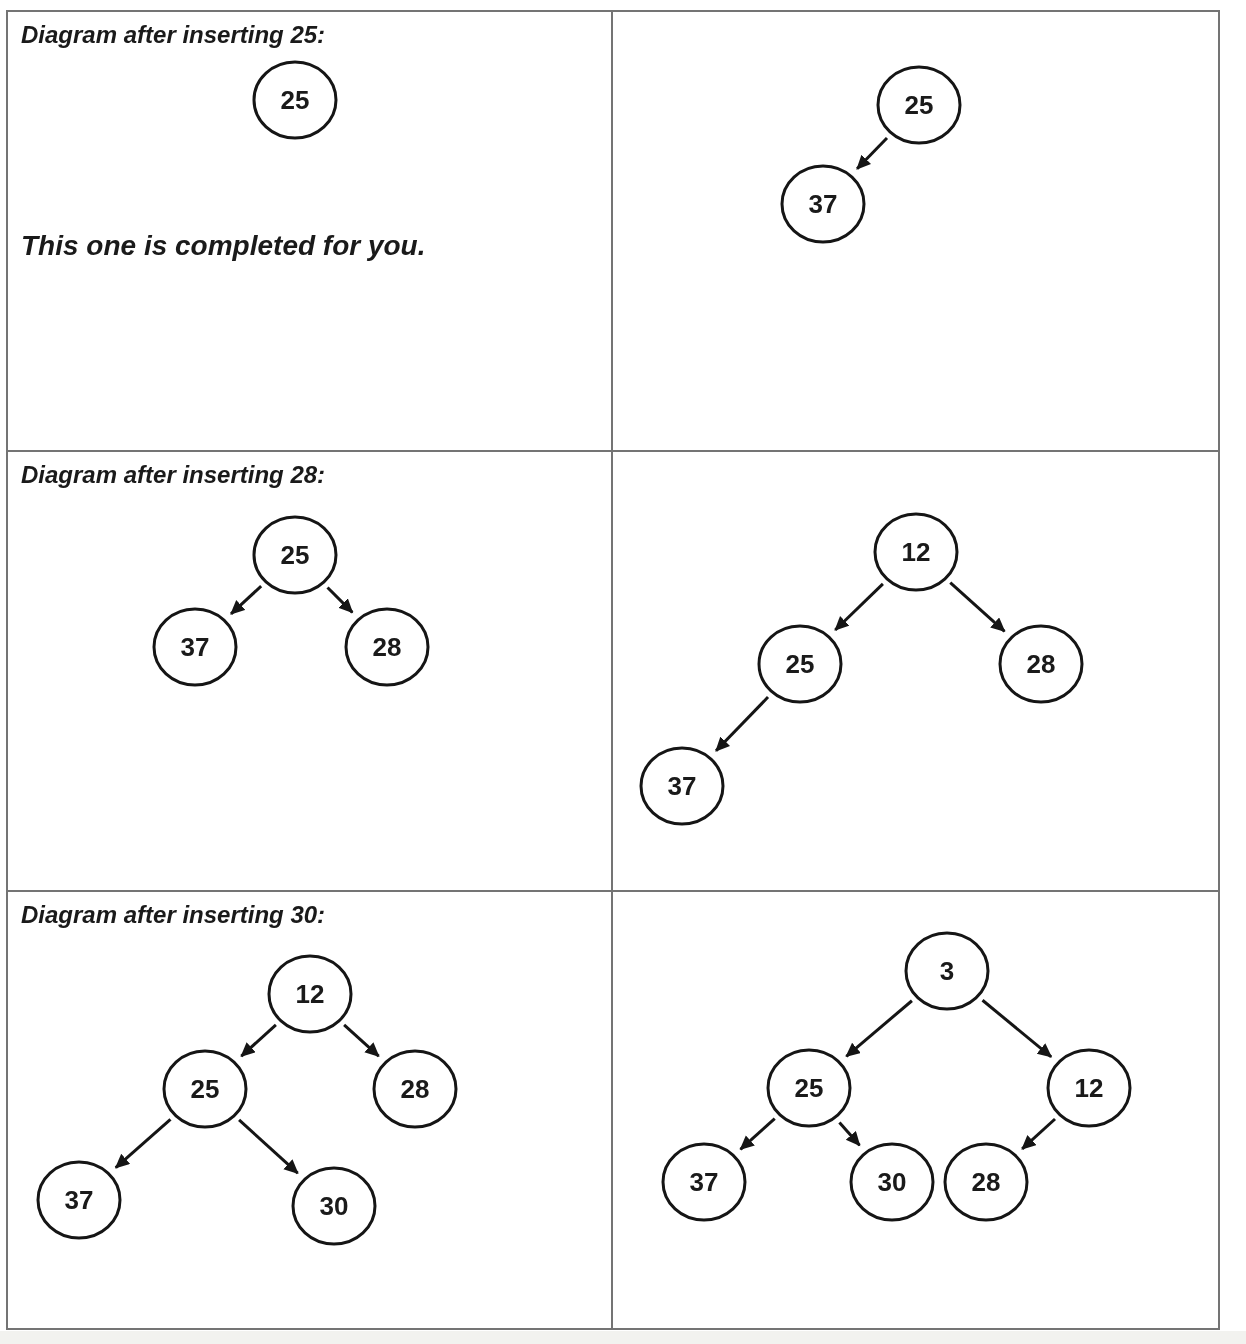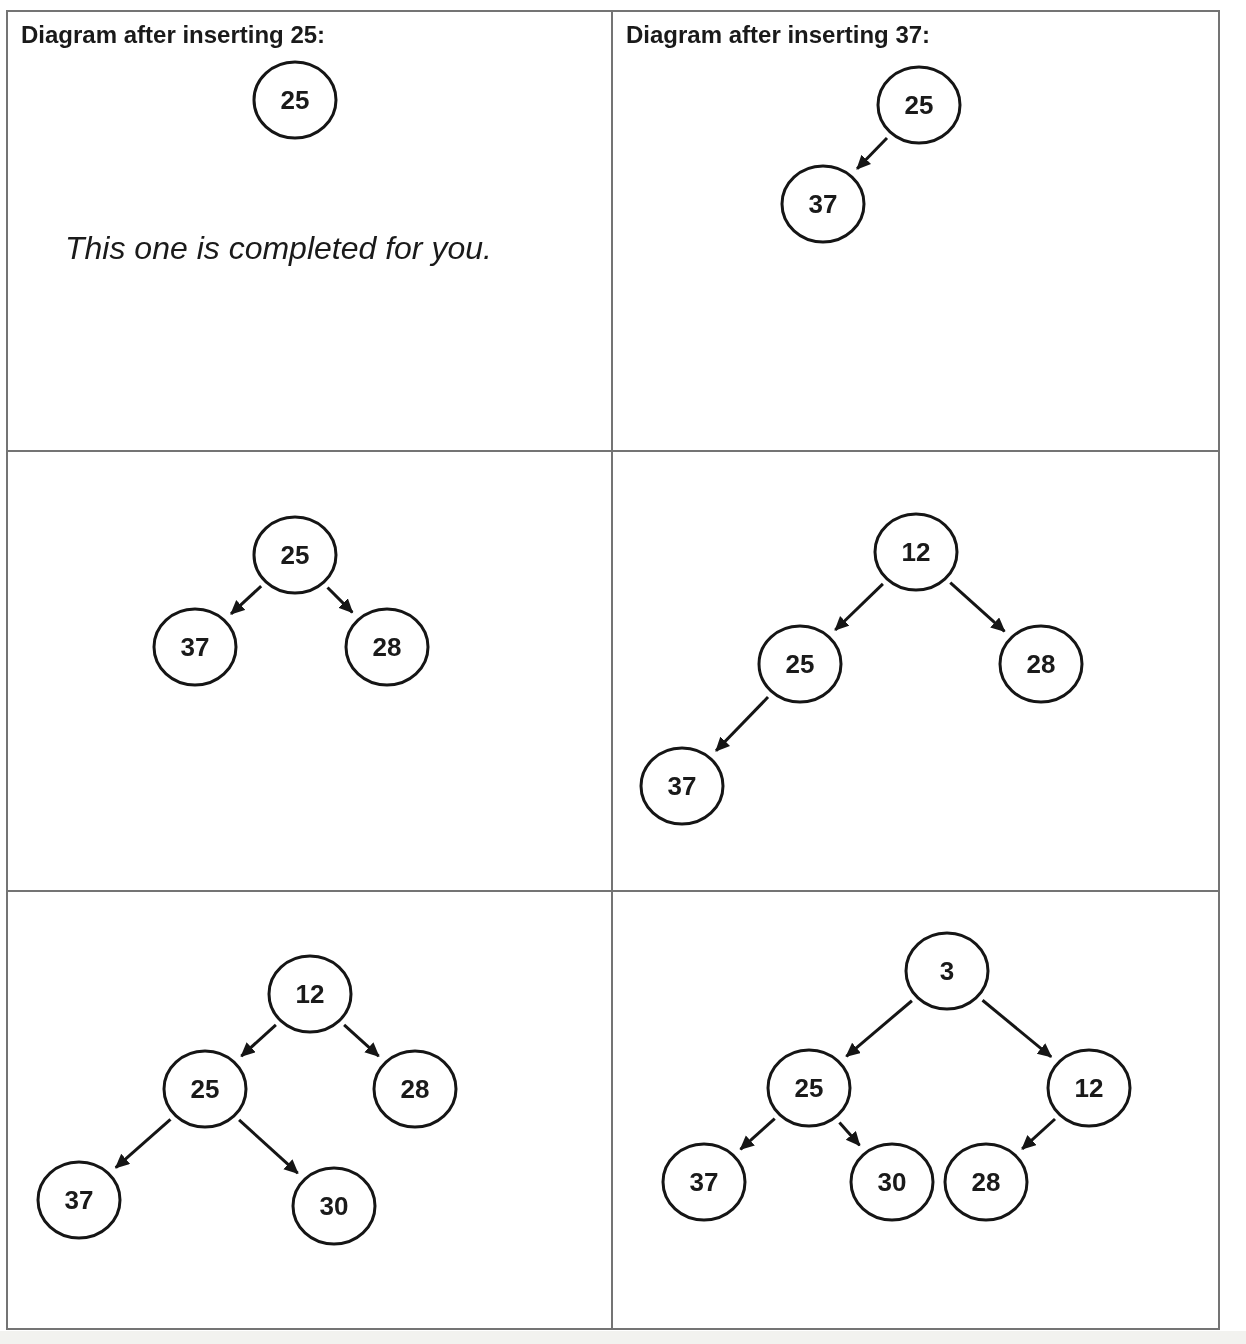--- a/index.html
+++ b/index.html
@@ -39,31 +39,31 @@
   .cell.row-1, .cell.row-2 { border-bottom: 2px solid #747474; }
   .cell-title {
     position: absolute;
     left: 13px;
     top: 9px;
     font-size: 24px;
     font-weight: 700;
     color: #1a1a1a;
     letter-spacing: 0px;
     white-space: nowrap;
+    font-style: italic;
   }
   .cell-note {
     position: absolute;
     left: 13px;
     top: 218px;
-    font-size: 32px;
+    font-size: 28px;
     font-style: italic;
-    font-weight: 400;
+    font-weight: 700;
     color: #1a1a1a;
     white-space: nowrap;
-    margin-left: 44px;
   }
   svg.tree {
     position: absolute;
     left: 0;
     top: 0;
     width: 100%;
     height: 100%;
     display: block;
   }
   svg.tree text {
@@ -113,21 +113,20 @@
           <line x1="273.9772915406075" y1="126.02341809874852" x2="244.11114596761377" y2="156.8228807208983" stroke="#151515" stroke-width="3" marker-end="url(#ah1)"></line>
           <g>
             <ellipse cx="306" cy="93" rx="41" ry="38" fill="#ffffff" stroke="#151515" stroke-width="3"></ellipse>
             <text x="306" y="93" text-anchor="middle" dy="0.36em">25</text>
           </g>
           <g>
             <ellipse cx="210" cy="192" rx="41" ry="38" fill="#ffffff" stroke="#151515" stroke-width="3"></ellipse>
             <text x="210" y="192" text-anchor="middle" dy="0.36em">37</text>
           </g>
         </svg>
-      <div class="cell-title">Diagram after inserting 37:</div>
     </div>
 
     <div class="cell col-1 row-2">
       <svg class="tree">
           <defs>
             <marker id="ah2" markerWidth="6" markerHeight="5" refX="4.4" refY="2.25" orient="auto" markerUnits="strokeWidth">
               <path d="M0,0 L4.8,2.25 L0,4.5 Z" fill="#151515"></path>
             </marker>
           </defs>
           <line x1="253.14717345895582" y1="134.1446004177606" x2="223.06061957632966" y2="161.8242299897767" stroke="#151515" stroke-width="3" marker-end="url(#ah2)"></line>
@@ -138,20 +137,21 @@
           </g>
           <g>
             <ellipse cx="187" cy="195" rx="41" ry="38" fill="#ffffff" stroke="#151515" stroke-width="3"></ellipse>
             <text x="187" y="195" text-anchor="middle" dy="0.36em">37</text>
           </g>
           <g>
             <ellipse cx="379" cy="195" rx="41" ry="38" fill="#ffffff" stroke="#151515" stroke-width="3"></ellipse>
             <text x="379" y="195" text-anchor="middle" dy="0.36em">28</text>
           </g>
         </svg>
+      <div class="cell-title">Diagram after inserting 28:</div>
     </div>
 
     <div class="cell col-2 row-2">
       <svg class="tree">
           <defs>
             <marker id="ah3" markerWidth="6" markerHeight="5" refX="4.4" refY="2.25" orient="auto" markerUnits="strokeWidth">
               <path d="M0,0 L4.8,2.25 L0,4.5 Z" fill="#151515"></path>
             </marker>
           </defs>
           <line x1="269.9075328115992" y1="131.9513476301801" x2="222.25067157025305" y2="177.9648688287212" stroke="#151515" stroke-width="3" marker-end="url(#ah3)"></line>
@@ -201,20 +201,21 @@
           </g>
           <g>
             <ellipse cx="71" cy="308" rx="41" ry="38" fill="#ffffff" stroke="#151515" stroke-width="3"></ellipse>
             <text x="71" y="308" text-anchor="middle" dy="0.36em">37</text>
           </g>
           <g>
             <ellipse cx="326" cy="314" rx="41" ry="38" fill="#ffffff" stroke="#151515" stroke-width="3"></ellipse>
             <text x="326" y="314" text-anchor="middle" dy="0.36em">30</text>
           </g>
         </svg>
+      <div class="cell-title">Diagram after inserting 30:</div>
     </div>
 
     <div class="cell col-2 row-3">
       <svg class="tree">
           <defs>
             <marker id="ah5" markerWidth="6" markerHeight="5" refX="4.4" refY="2.25" orient="auto" markerUnits="strokeWidth">
               <path d="M0,0 L4.8,2.25 L0,4.5 Z" fill="#151515"></path>
             </marker>
           </defs>
           <line x1="298.9131796805128" y1="108.74752157521738" x2="233.3750912098885" y2="164.31242266987715" stroke="#151515" stroke-width="3" marker-end="url(#ah5)"></line>

